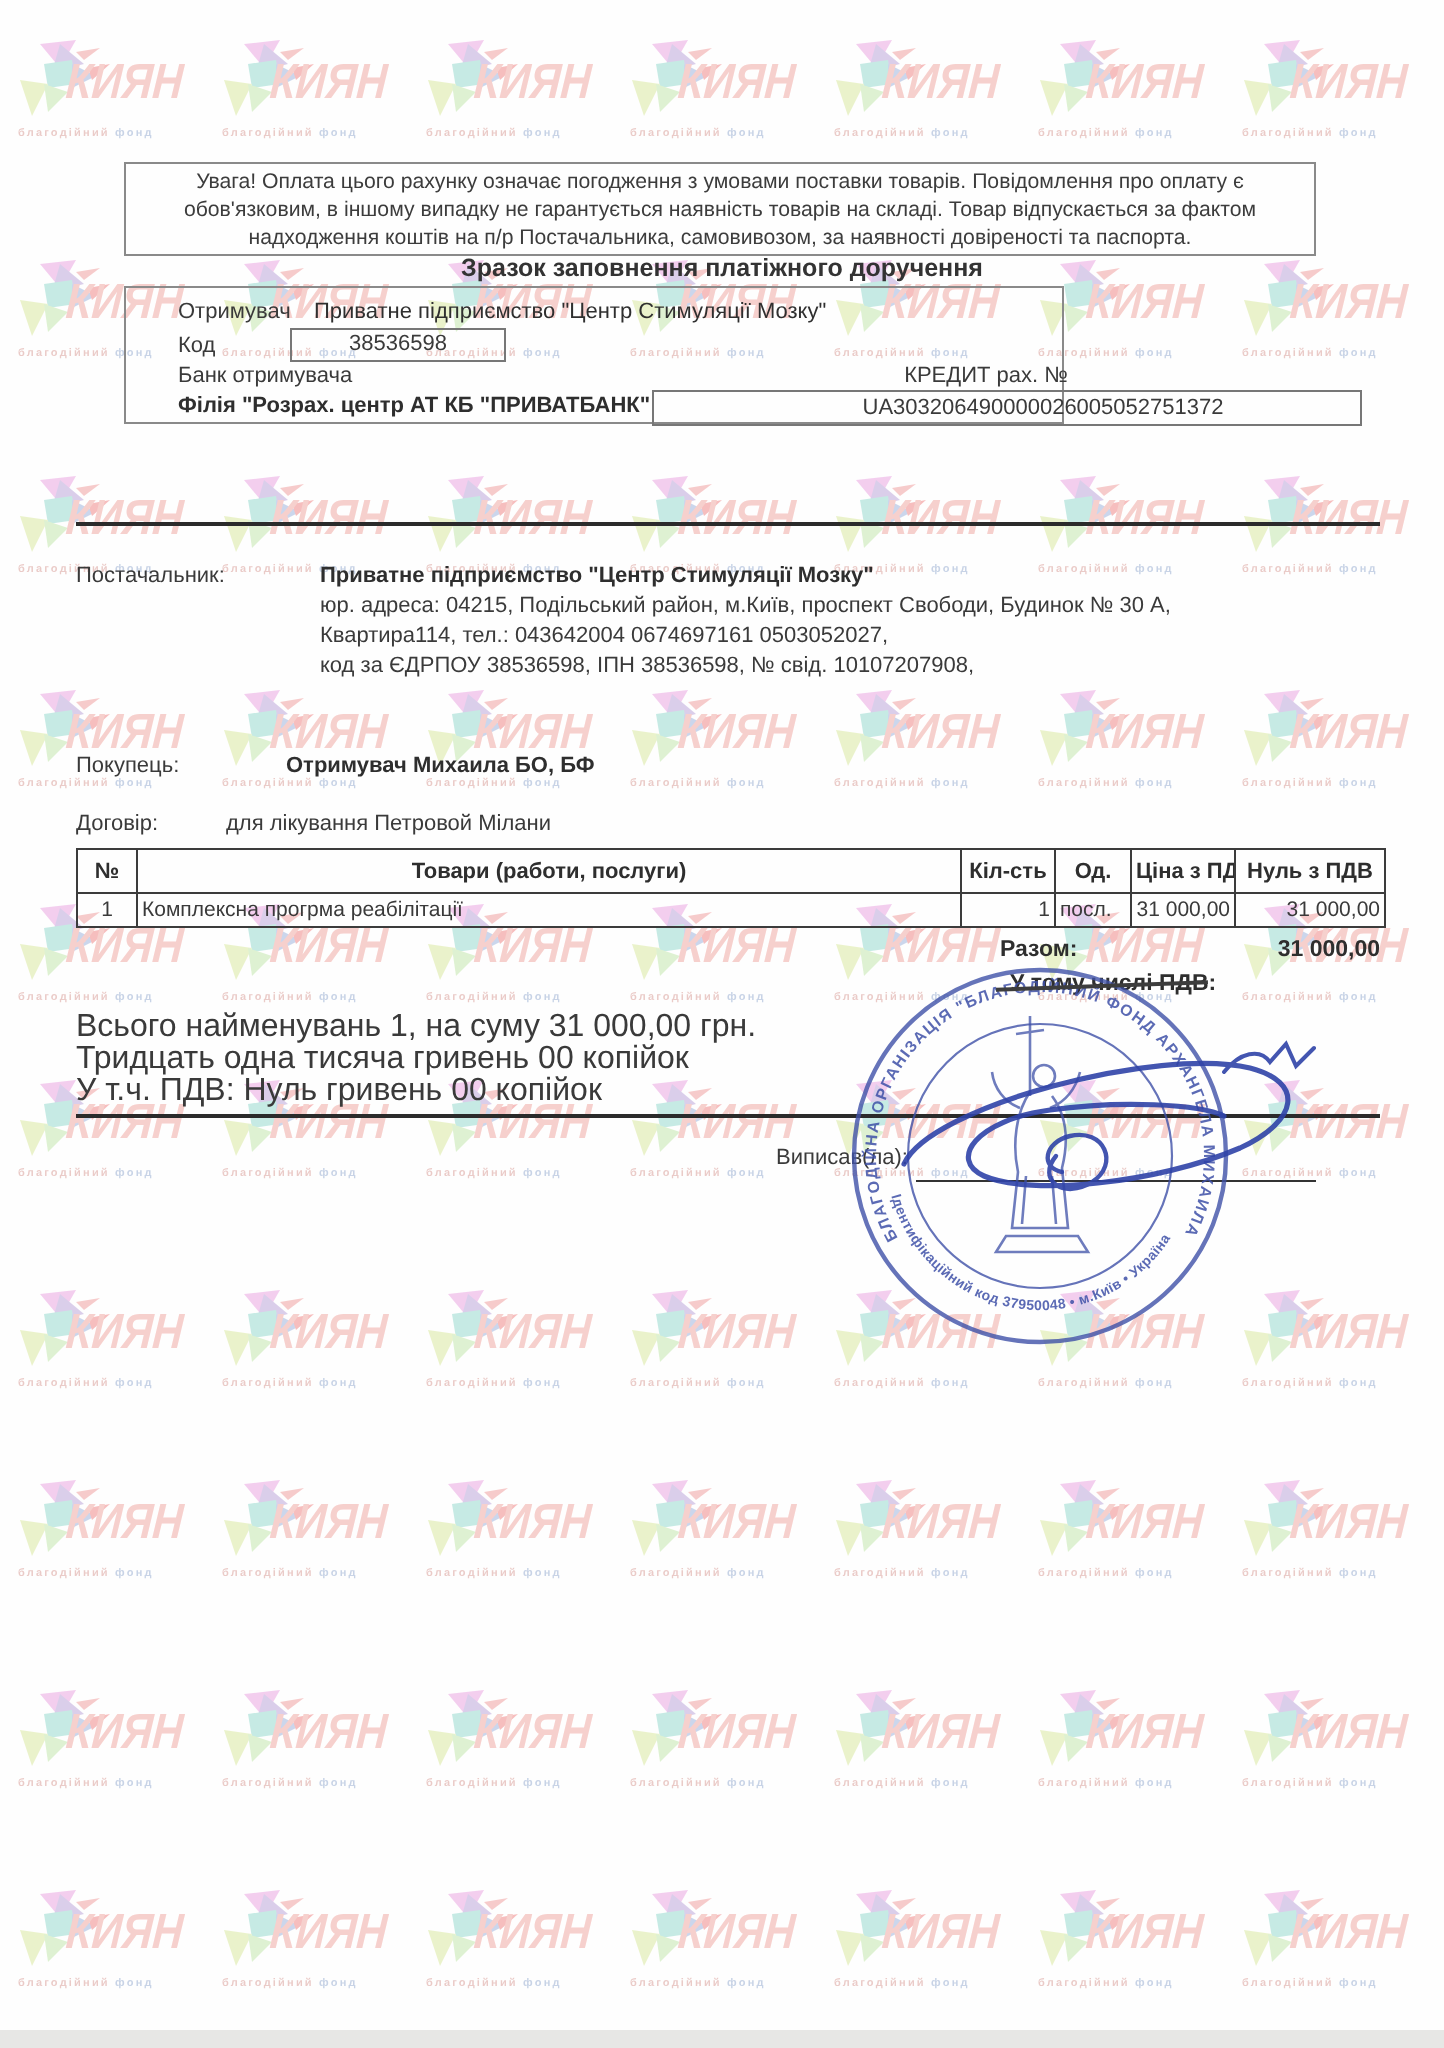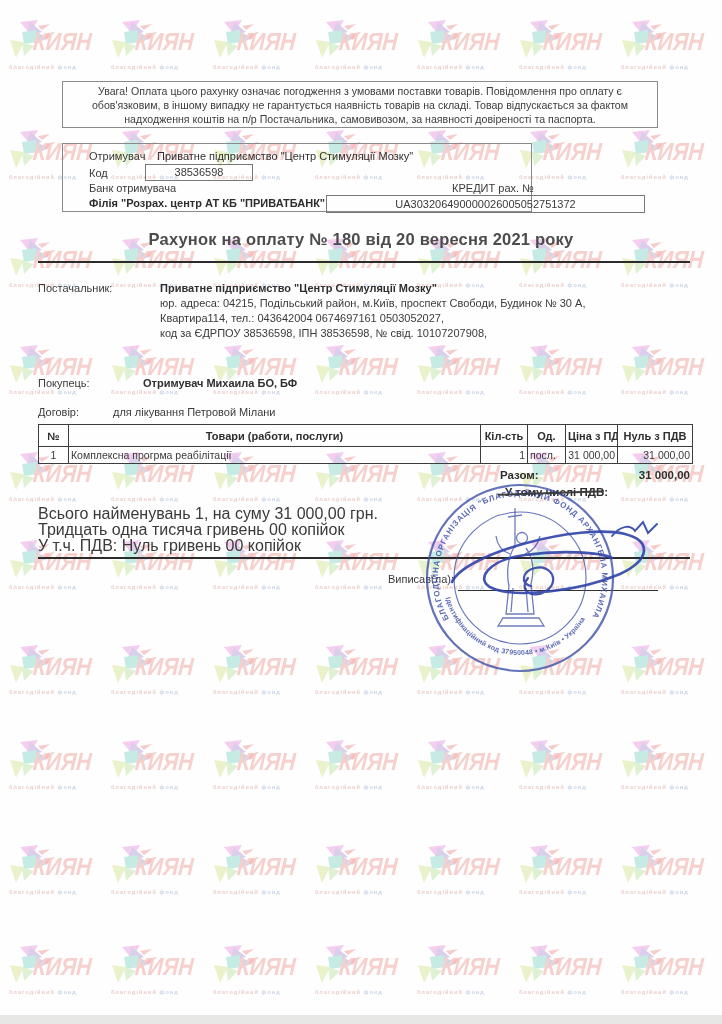--- a/index.html
+++ b/index.html
@@ -21,21 +21,21 @@
   .sample-title{left:0;top:127px;width:722px;text-align:center;font-weight:bold;font-size:12.5px;color:#333;}
   .sample-box{left:62px;top:143px;width:470px;height:69px;border:1.5px solid #8a8a8a;box-sizing:border-box;}
   .sample-box .abs{font-size:11px;}
   .ps-rl{left:26px;top:6px;}
   .ps-rv{left:94px;top:6px;color:#2f2f2f;}
   .ps-cl{left:26px;top:23px;}
   .ps-cb{left:82px;top:20px;width:106px;height:15px;border:1px solid #777;text-align:center;line-height:15px;}
   .ps-bl{left:26px;top:38px;}
   .ps-kl{left:340px;top:38px;width:180px;text-align:center;}
   .ps-bv{left:26px;top:53px;font-weight:bold;color:#2e2e2e;}
-  .ps-ab{left:263px;top:51px;width:317px;height:16px;border:1px solid #777;text-align:center;line-height:16px;}
+  .ps-ab{left:263px;top:51px;width:317px;height:16px;border:1px solid #777;text-align:center;line-height:16px;padding-left:36px;}
   .invoice-title{left:0;top:230px;width:722px;text-align:center;font-weight:bold;font-size:16.5px;
                  color:#4c4c4c;letter-spacing:.2px;}
   .rule{background:#2b2b2b;height:2px;}
   .lbl{font-size:11px;}
   .supplier-details{left:160px;top:281px;width:525px;font-size:11px;line-height:15px;}
   .s-line.b{font-weight:bold;color:#2e2e2e;}
   .bold{font-weight:bold;color:#2e2e2e;}
   table.items{position:absolute;left:38px;top:424px;width:654px;border-collapse:collapse;
               font-size:10.5px;z-index:1;table-layout:fixed;}
   table.items th,table.items td{border:1px solid #3c3c3c;padding:0 2px;overflow:hidden;white-space:nowrap;}
@@ -1036,33 +1036,33 @@
           <polygon points="36,14 47,12 38,20" fill="#f08080"></polygon>
           <polygon points="30,6 42,4 34,10" fill="#f09a9a"></polygon>
         </svg>
         <span class="brand">КИЯН</span>
         <span class="sub"><span class="w1">благодійний</span> <span class="w2">фонд</span></span>
       </div>
     </div>
 
   <div class="abs z1 notice">Увага! Оплата цього рахунку означає погодження з умовами поставки товарів. Повідомлення про оплату є обов'язковим, в іншому випадку не гарантується наявність товарів на складі. Товар відпускається за фактом надходження коштів на п/р Постачальника, самовивозом, за наявності довіреності та паспорта.</div>
 
+  <div class="abs z1 sample-title">Зразок заповнення платіжного доручення</div>
 
   <div class="abs z1 sample-box">
     <span class="abs ps-rl">Отримувач</span>
     <span class="abs ps-rv">Приватне підприємство  "Центр Стимуляції Мозку"</span>
     <span class="abs ps-cl">Код</span>
     <span class="abs ps-cb">38536598</span>
     <span class="abs ps-bl">Банк отримувача</span>
     <span class="abs ps-kl">КРЕДИТ рах. №</span>
     <span class="abs ps-bv">Філія "Розрах. центр АТ КБ "ПРИВАТБАНК"</span>
     <span class="abs ps-ab">UA303206490000026005052751372</span>
   </div>
 
-  <div class="abs z1 invoice-title">Рахунок на оплату № 180 від 20 вересня 2021 року</div>
   <div class="abs z1 rule" style="left:38px;top:261px;width:652px;"></div>
 
   <span class="abs z1 lbl" style="left:38px;top:282px;">Постачальник:</span>
   <div class="abs z1 supplier-details">
       <div class="s-line b">Приватне підприємство  "Центр Стимуляції Мозку"</div>
       <div class="s-line">юр. адреса: 04215, Подільський район, м.Київ, проспект Свободи, Будинок № 30 А,</div>
       <div class="s-line">Квартира114, тел.: 043642004 0674697161 0503052027,</div>
       <div class="s-line">код за ЄДРПОУ 38536598, ІПН 38536598, № свід. 10107207908,</div>
     </div>
 

